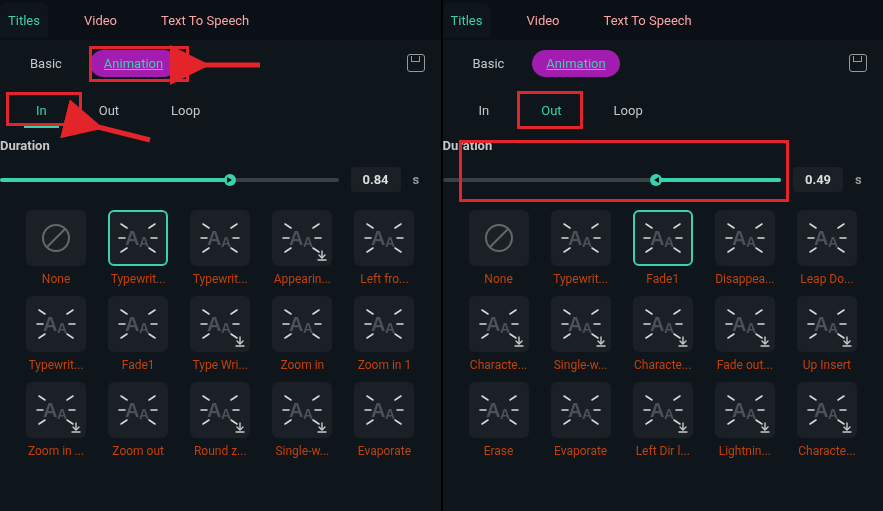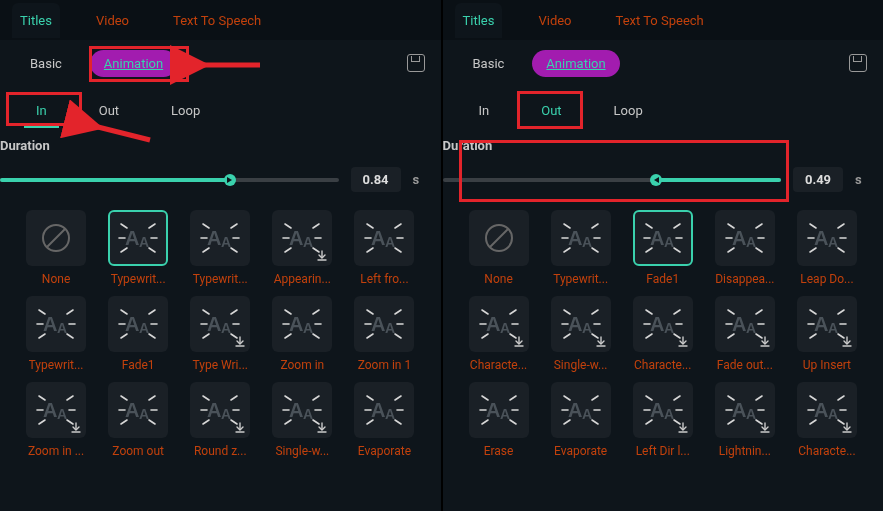--- a/index.html
+++ b/index.html
@@ -19,26 +19,25 @@
     position: relative;
     overflow: hidden;
   }
   .panel + .panel { border-left: 2px solid #000; }
 
   
   .top-tabs {
     display: flex;
     align-items: center;
     height: 40px;
-    padding-left: 12px;
     gap: 28px;
     background: #0a1015;
   }
   .top-tab {
-    color: #c2410c;
+    color: #fca5a5;
     cursor: pointer;
     padding: 10px 8px;
   }
   .top-tab.active {
     color: #3ad1ad;
     background: #0e151b;
     border-radius: 6px 6px 0 0;
   }
 
   

